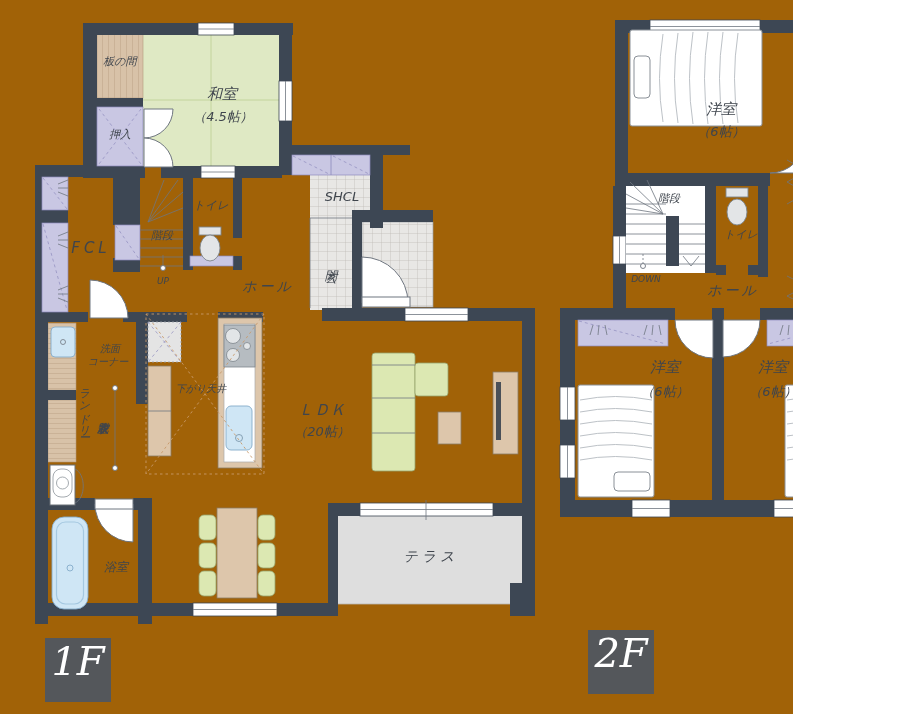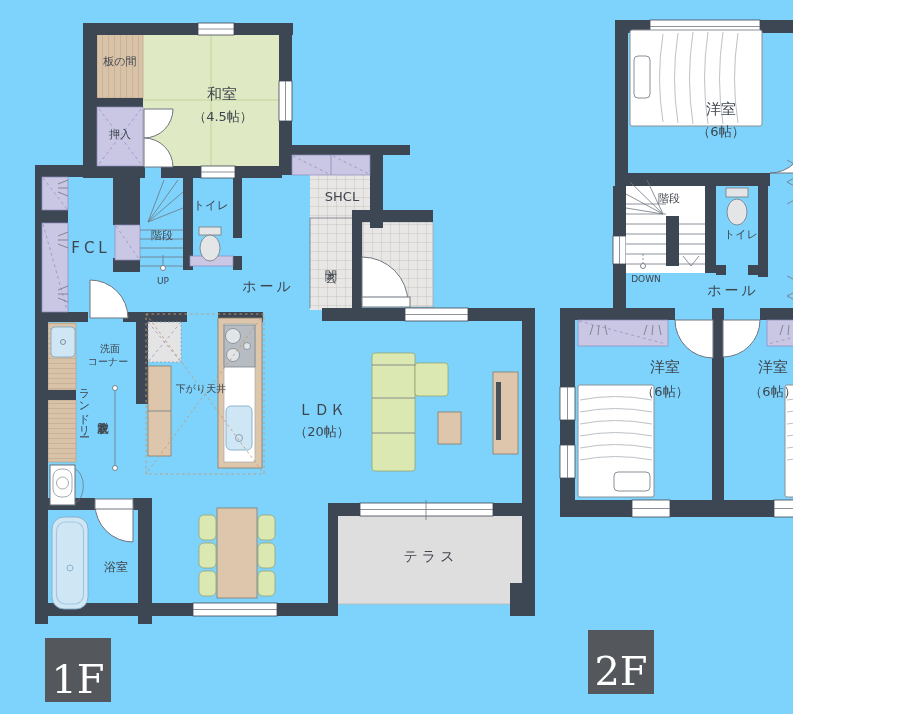--- a/index.html
+++ b/index.html
@@ -1,20 +1,20 @@
 <!DOCTYPE html>
 <html><head>
 <meta charset="utf-8">
 <style>
   html,body{margin:0;padding:0;background:#fff;}
-  .canvas{position:relative;width:793px;height:714px;background:#7dd3fc;overflow:hidden;
-          font-family:"DejaVu Sans",sans-serif;}
+  .canvas{position:relative;width:793px;height:714px;background:#a16207;overflow:hidden;
+          font-family:"DejaVu Sans",sans-serif;font-style:italic;}
   svg.plan{position:absolute;}
   .badge{position:absolute;width:66px;height:64px;background:#54575b;color:#ffffff;
-         display:flex;align-items:flex-end;justify-content:center;
+         display:flex;align-items:flex-start;justify-content:center;
          font-family:"DejaVu Serif",serif;font-size:40px;}
   
   .wall{fill:#3d4754;}
   .lav{fill:#c9c7e3;stroke:#8e8bbd;stroke-width:.7;}
   .tat{fill:#dfe9c4;}
   .tatline{stroke:#c3d49c;stroke-width:1;fill:none;}
   .tan{fill:#ddc6ab;stroke:#8b7a64;stroke-width:.8;}
   .grn{fill:#dce8b2;stroke:#97a56d;stroke-width:.8;}
   .blu{fill:#cfe6f5;stroke:#85acc9;stroke-width:.9;}
   .win{fill:#ffffff;stroke:#3d4754;stroke-width:.8;}

